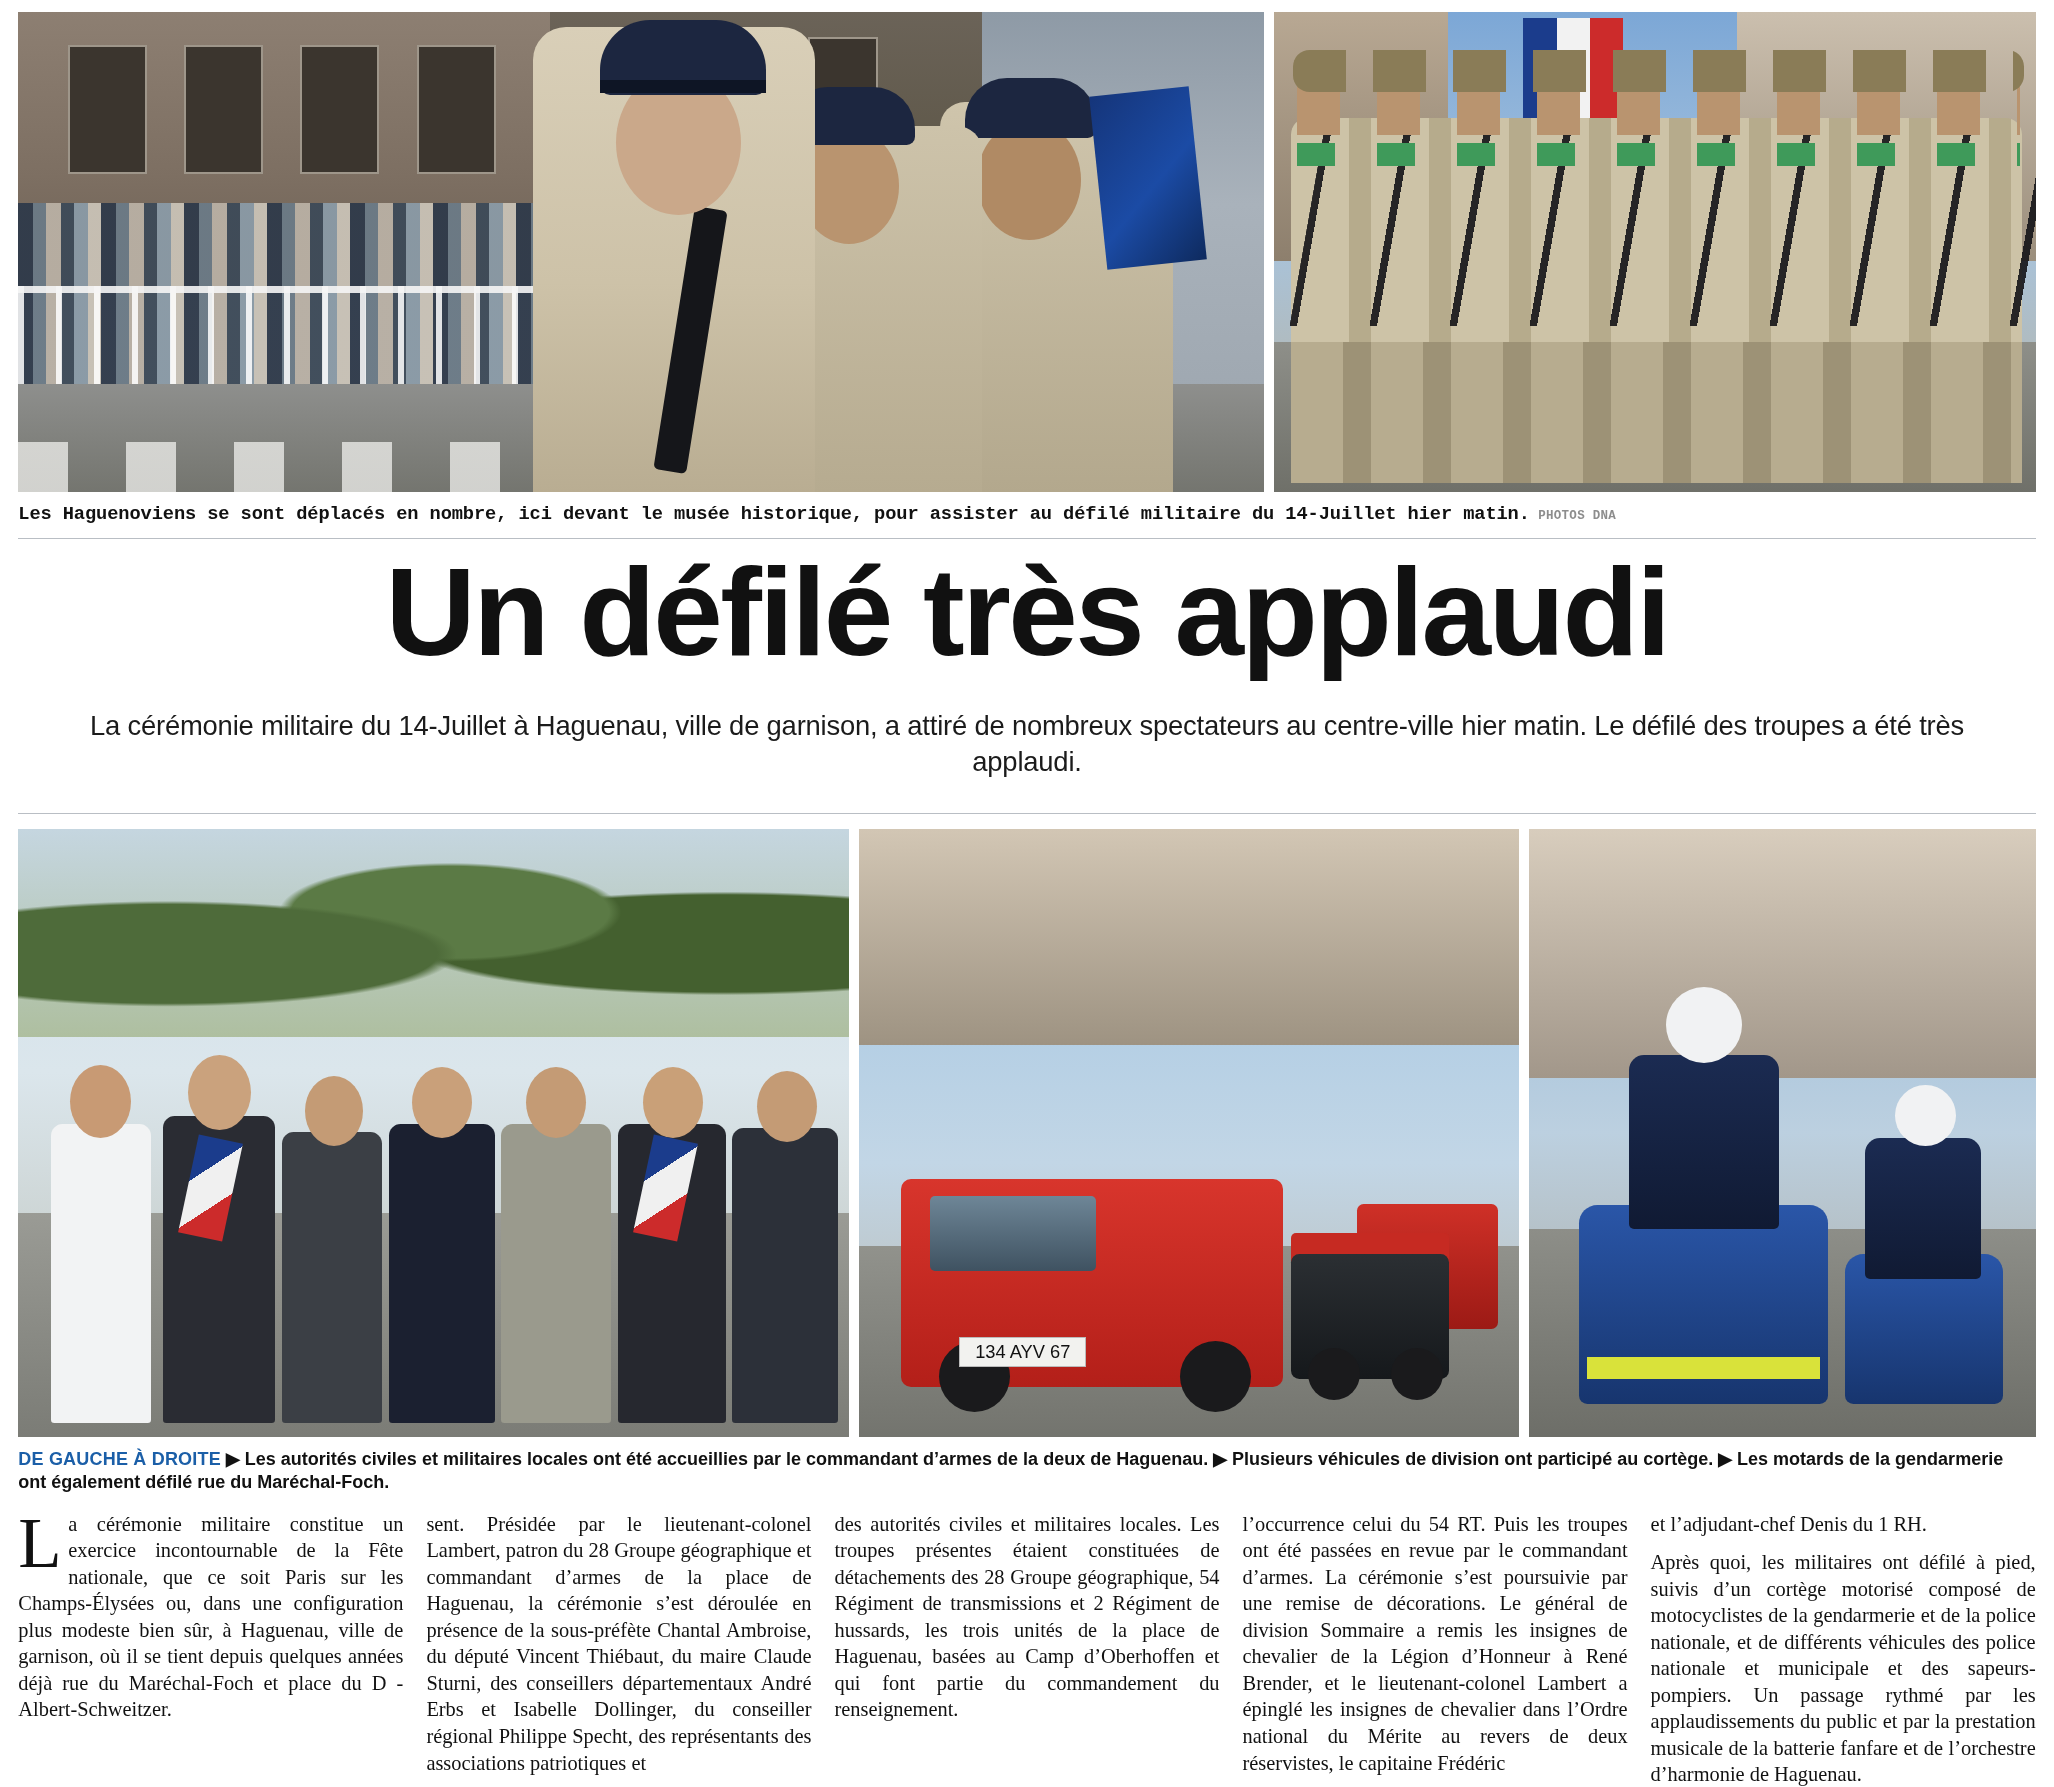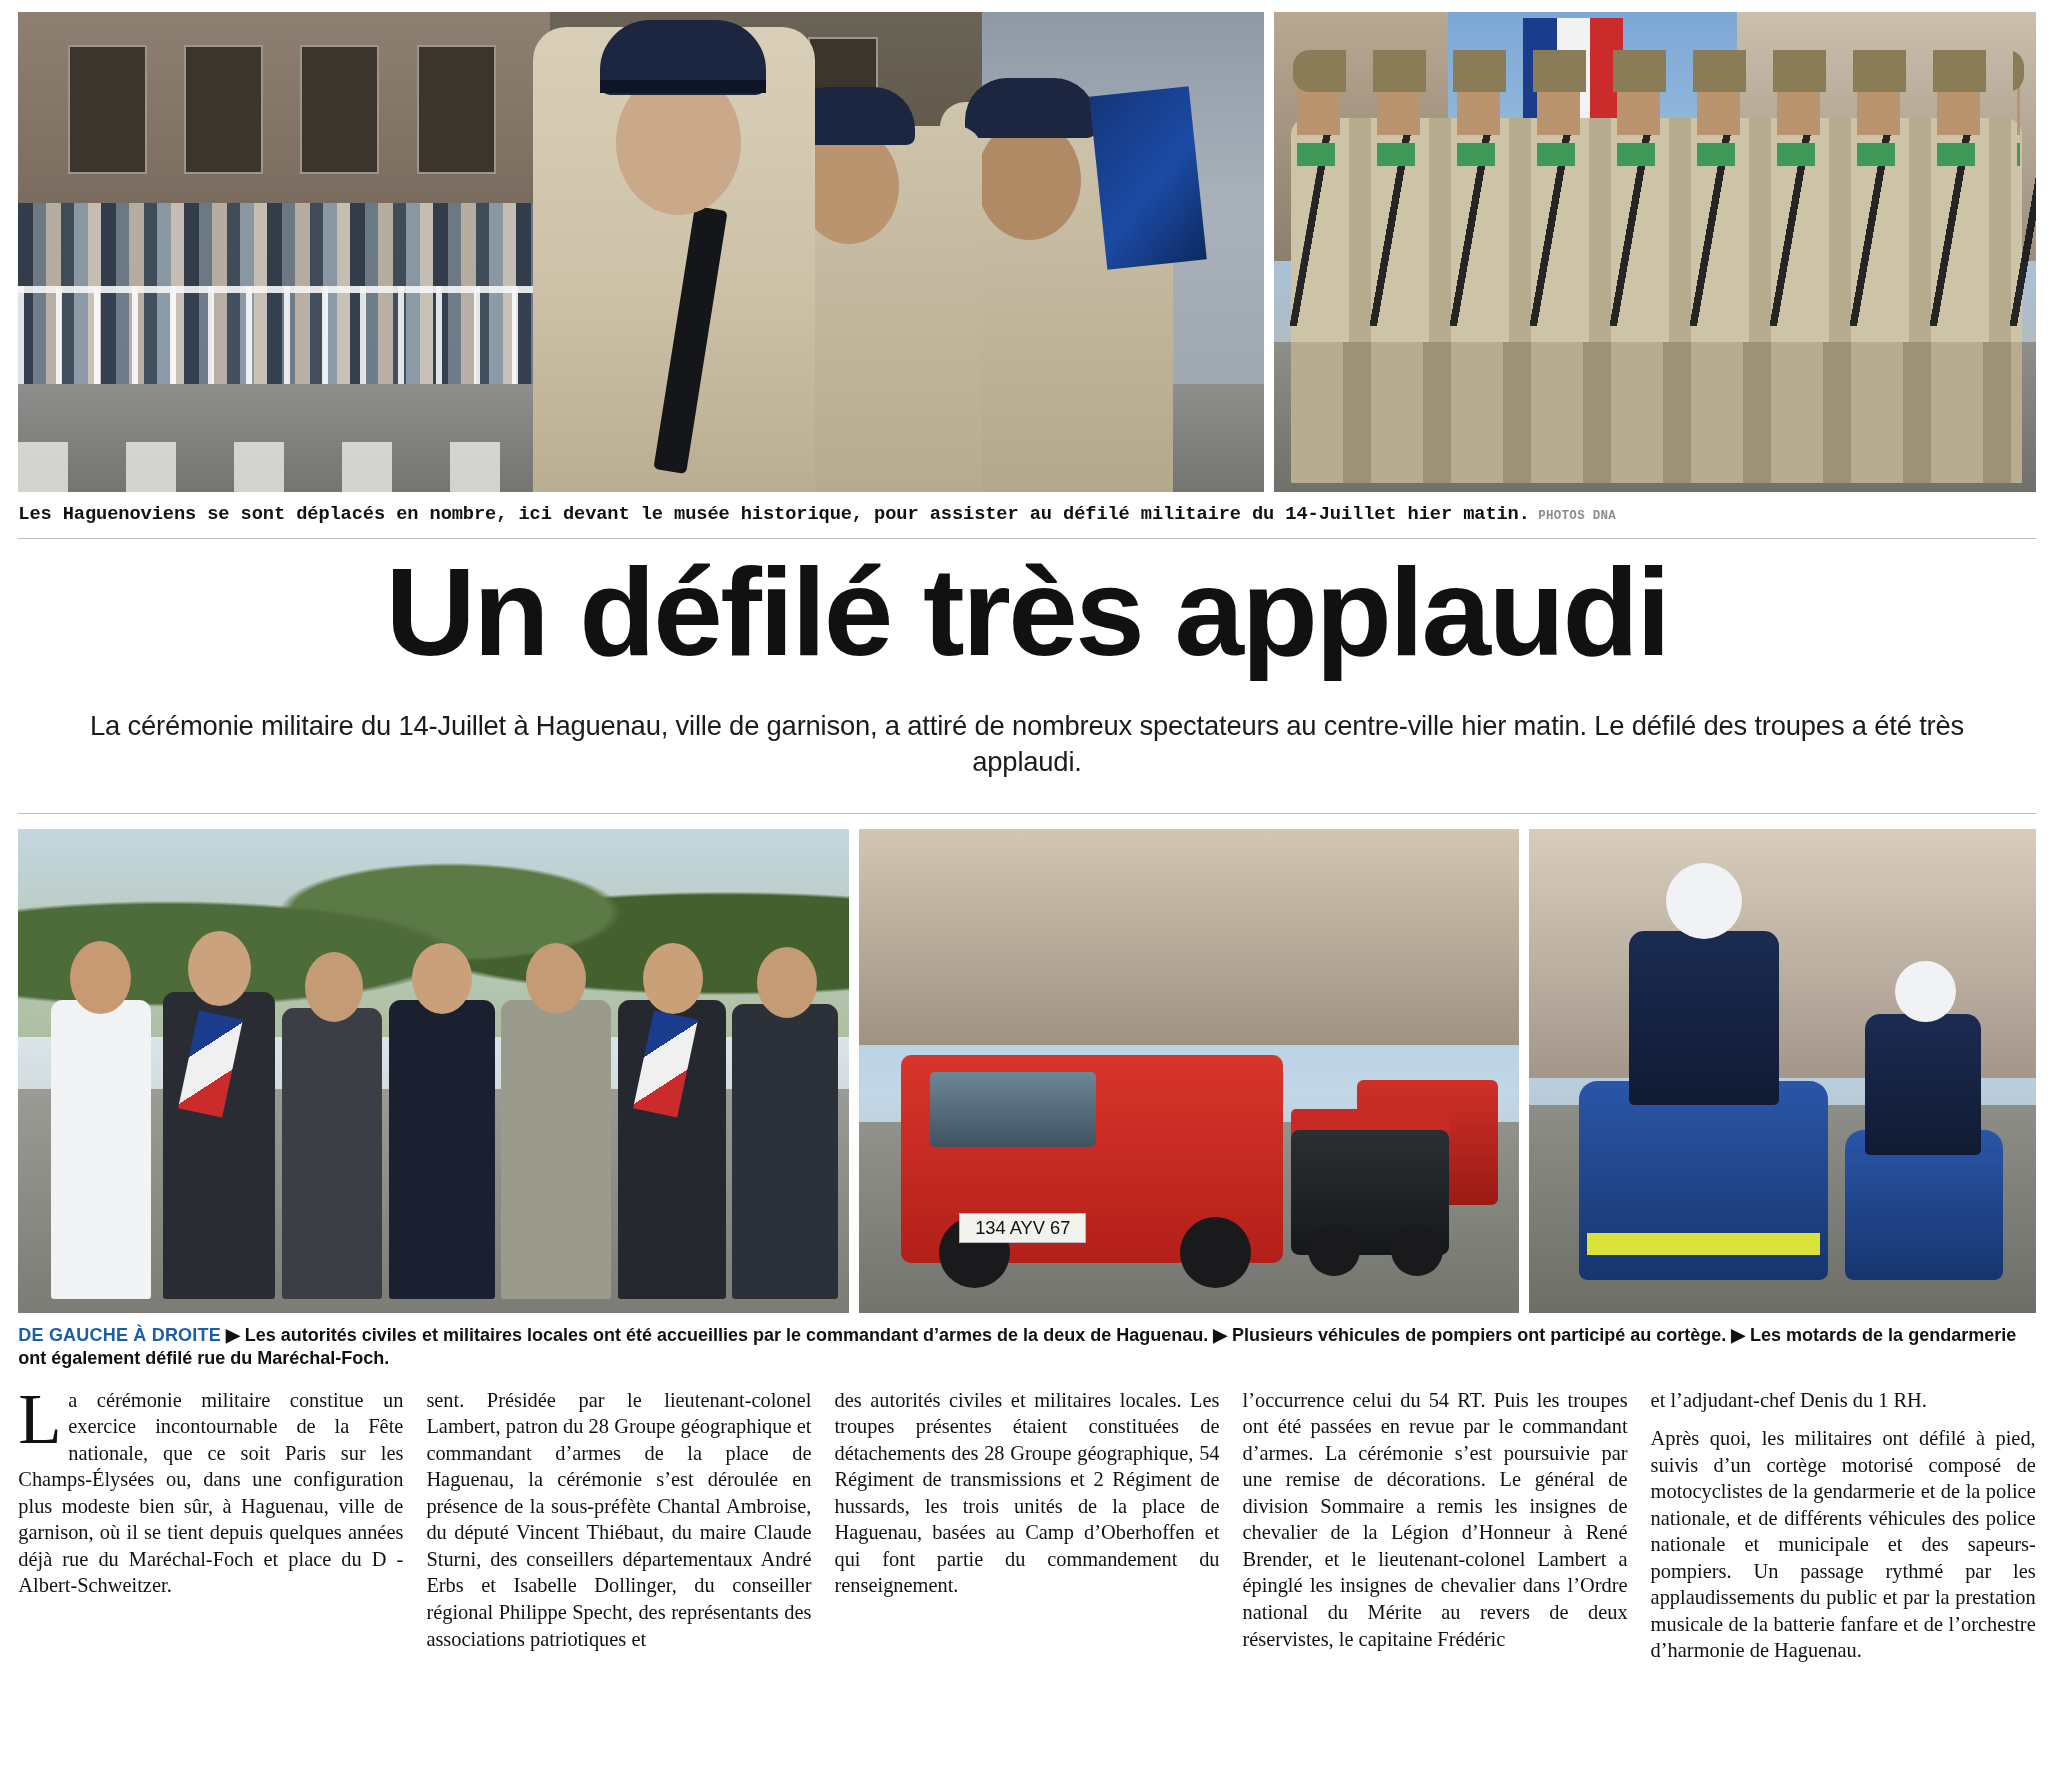--- a/index.html
+++ b/index.html
@@ -96,21 +96,21 @@
 
   .rule2 {
     border-top: 0.8px solid #b9bec4;
     margin-top: 32px;
   }
 
   
   .photo-row-mid {
     display: flex;
     gap: 10px;
-    height: 484px;
+    height: 608px;
     margin-top: 15px;
   }
   .photo-c { width: 831px; }
   .photo-d { width: 660px; }
   .photo-e { flex: 1; }
 
   .caption-mid {
     margin-top: 11.6px;
     font-family: "Liberation Sans", sans-serif;
     font-size: 18px;
@@ -458,21 +458,21 @@
       <div class="pe-rider" style="left:100px;bottom:208px;width:150px;height:174px;"></div>
       <div class="pe-helmet" style="left:137px;bottom:374px;width:76px;height:76px;"></div>
     </div>
   </div>
 
   <div class="caption-mid">
     <span class="lbl">DE GAUCHE À DROITE</span>
     <span class="arrow">▶</span>
     <span>Les autorités civiles et militaires locales ont été accueillies par le commandant d’armes de la deux de Haguenau.</span>
     <span class="arrow">▶</span>
-    <span>Plusieurs véhicules de pompiers ont participé au cortège.</span>
+    <span>Plusieurs véhicules de division ont participé au cortège.</span>
     <span class="arrow">▶</span>
     <span>Les motards de la gendarmerie ont également défilé rue du Maréchal-Foch.</span>
   </div>
 
   <div class="columns">
 
     <div class="col">
       <p><span class="dropcap">L</span><span>a cérémonie militaire constitue un exercice incontournable de la Fête nationale, que ce soit Paris sur les Champs-Élysées ou, dans une configuration plus modeste bien sûr, à Haguenau, ville de garnison, où il se tient depuis quelques années déjà rue du Maréchal-Foch et place du D  -Albert-Schweitzer.</span></p>
     </div>
 

